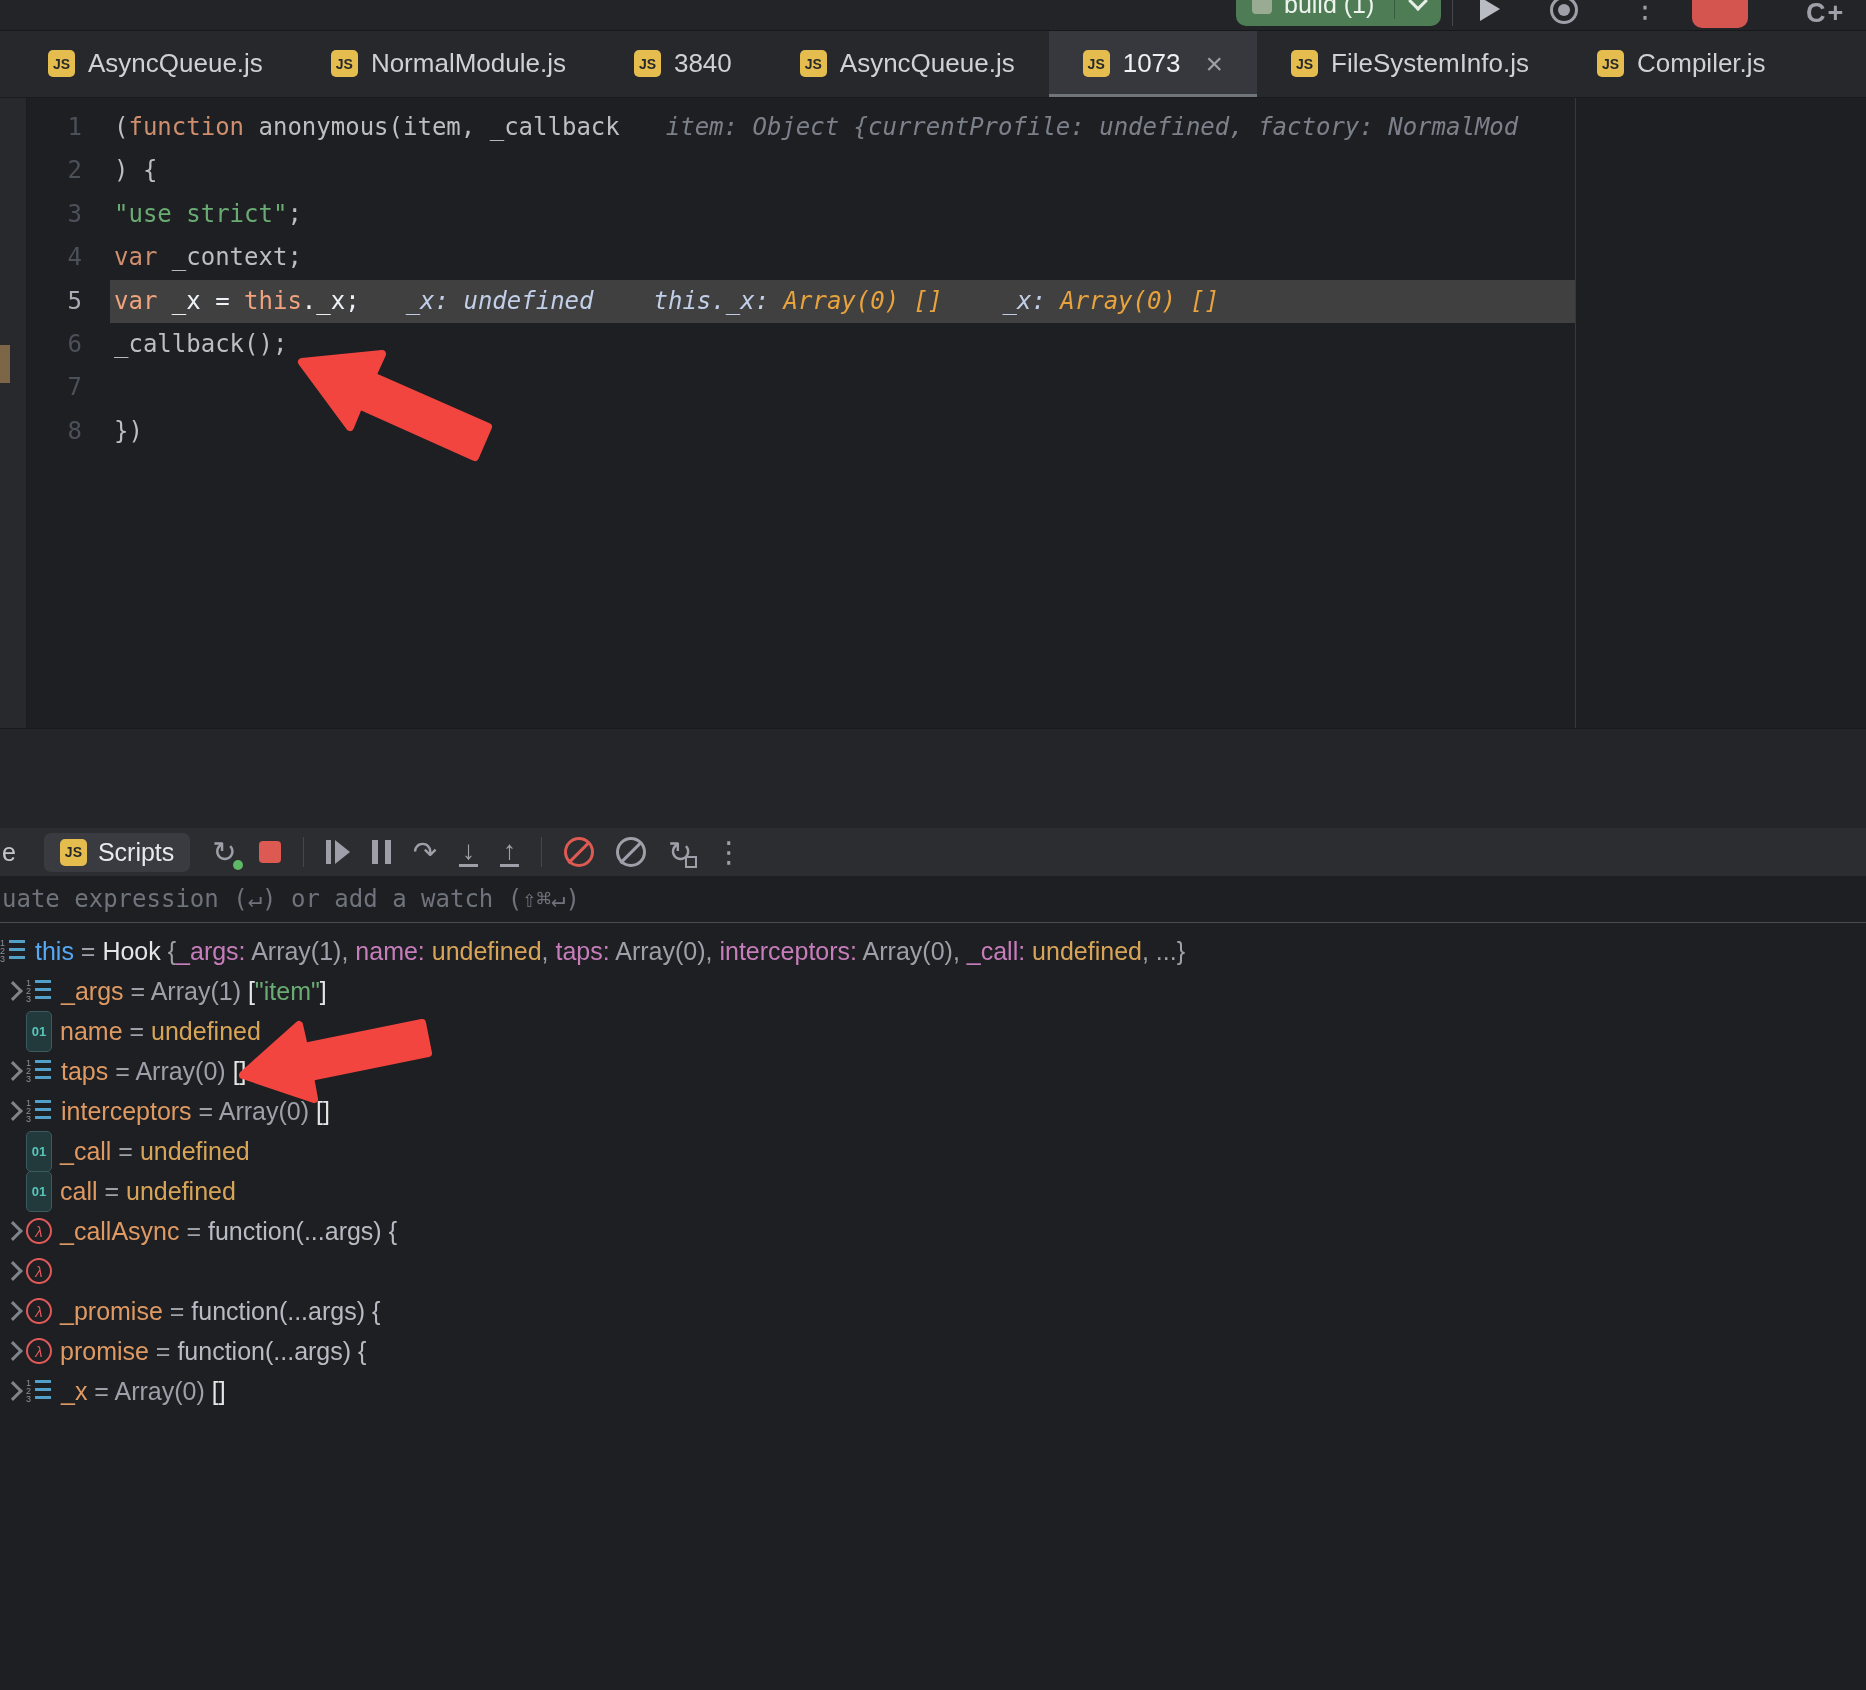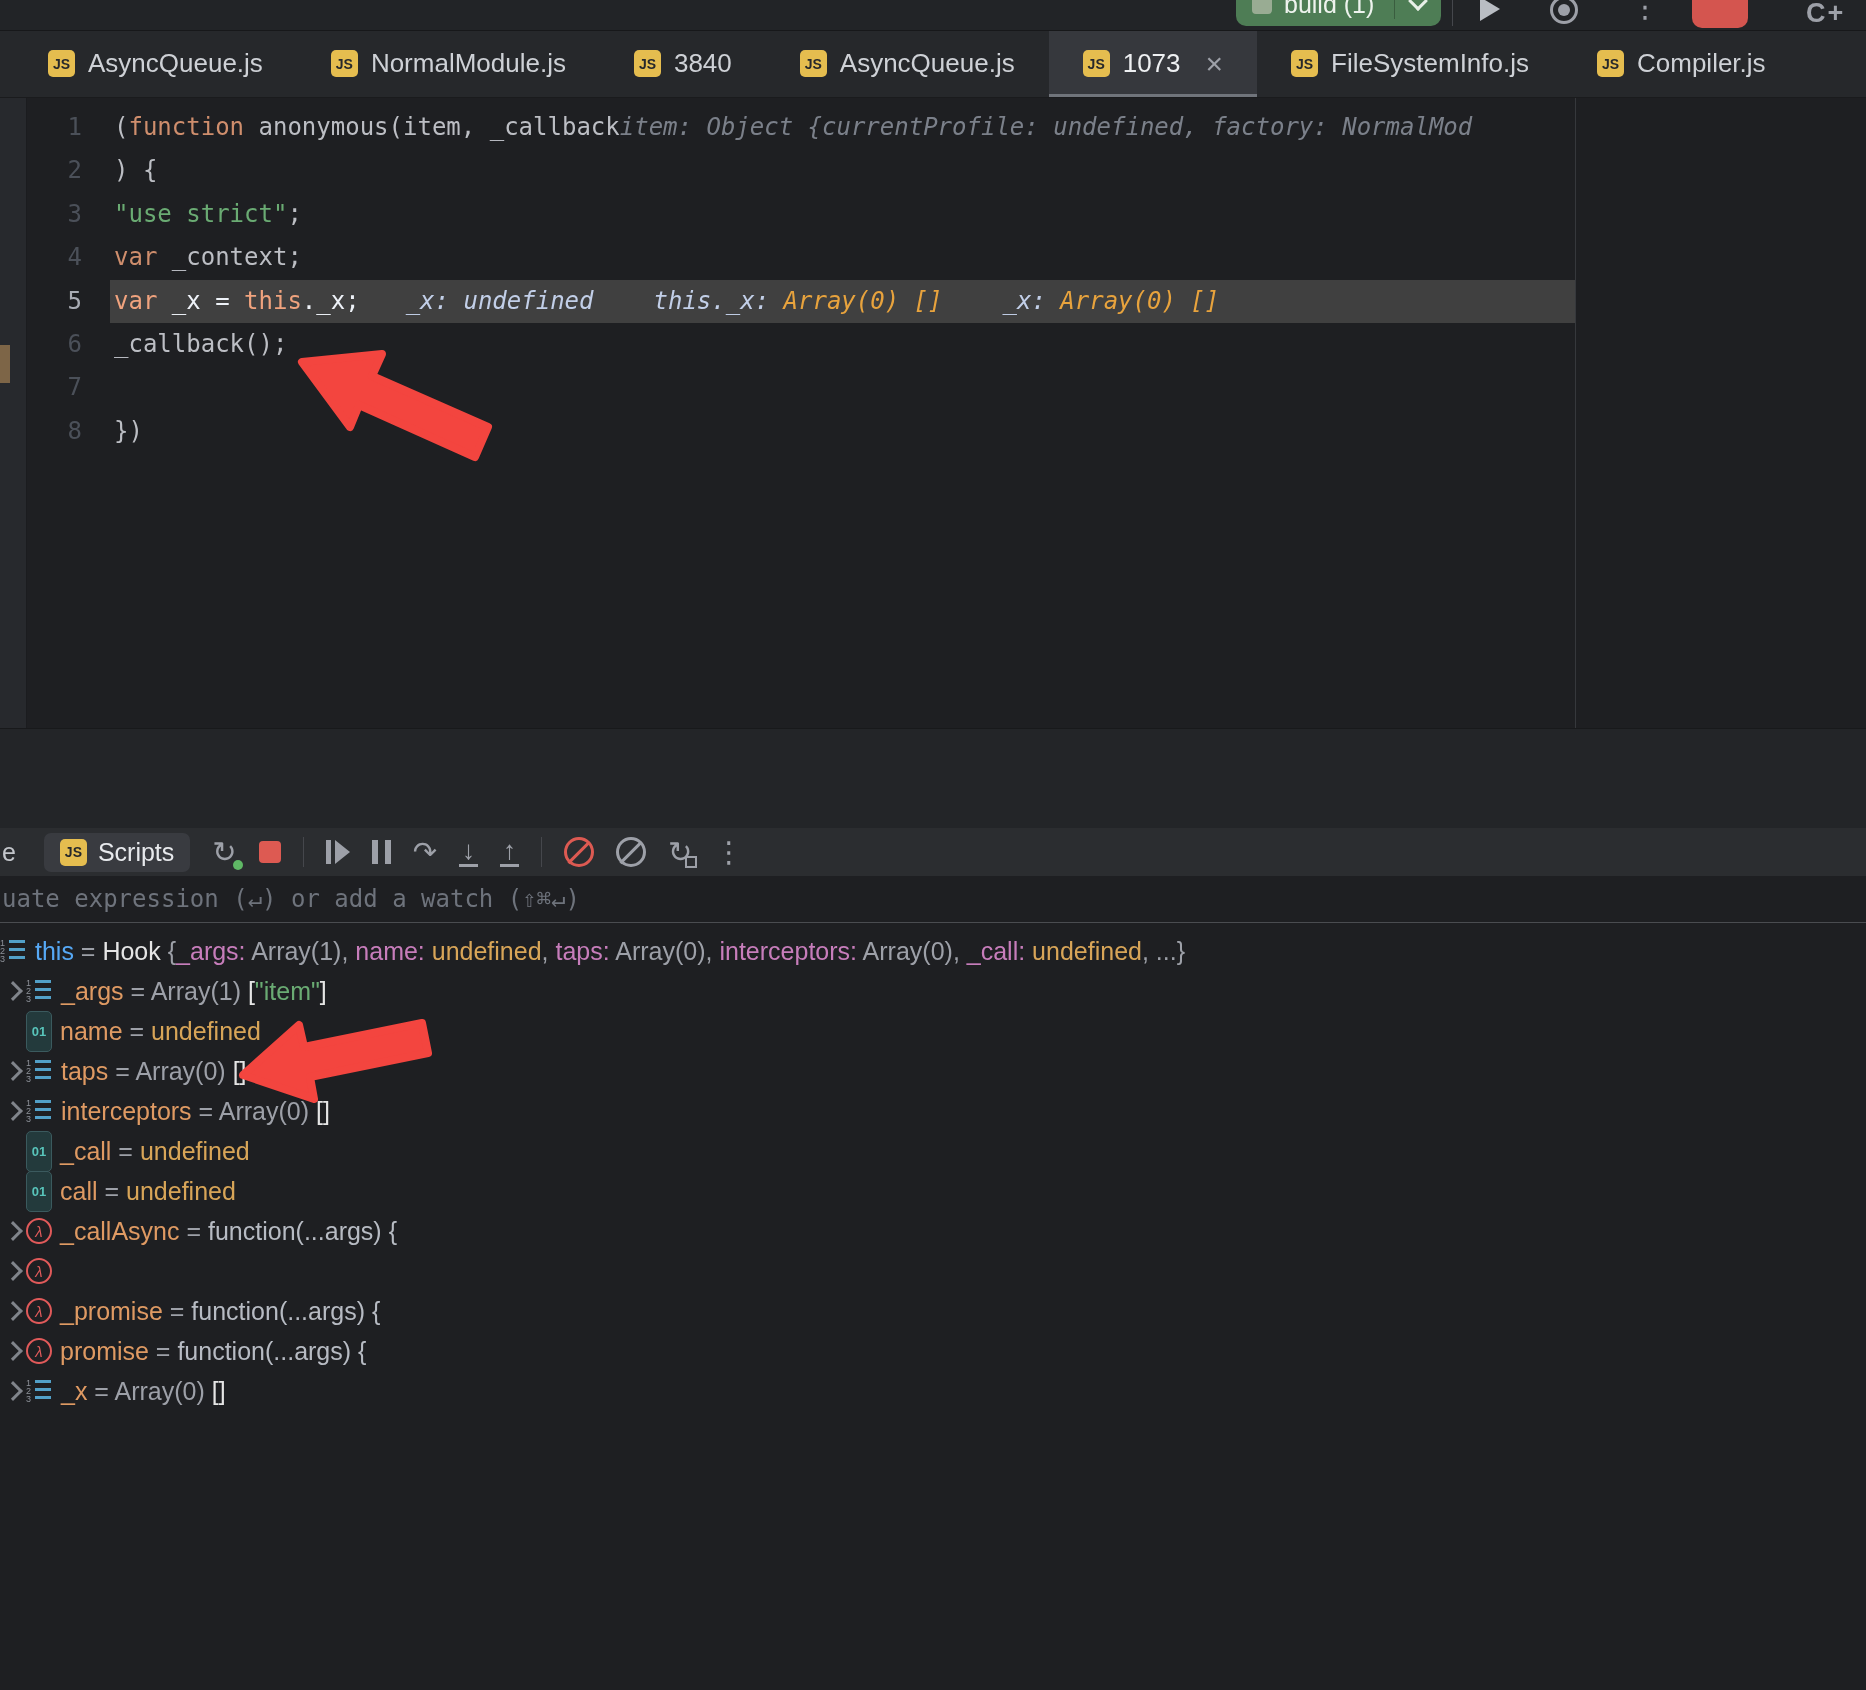--- a/index.html
+++ b/index.html
@@ -39,21 +39,21 @@
   .gutter .ln{height:43.4px}
   .gutter .ln.cur{color:#a9acb4}
   .code{position:absolute;left:110px;top:8px;right:0;font-size:24px;line-height:43.4px;color:#bcbec4}
   .code-line{height:43.4px;white-space:pre;padding-left:4px;width:1462px;overflow:hidden}
   .code-line.hl{background:#404040}
   .tok-p{color:#bcbec4}
   .tok-k{color:#cf8e6d}
   .tok-s{color:#6aab73}
   .hl .tok-p{color:#eef2f8}
   .hl .tok-k{color:#f0a37e}
-  .hint{font-style:italic;color:#7b808a;}
+  .hint{font-style:italic;color:#7b808a;margin-left:46px}
   .hint-lt{font-style:italic;color:#c2cfe8}
   .hint-amber{font-style:italic;color:#e8a33d}
   .ml46{margin-left:46px}
   .ml60{margin-left:60px}
   .margin-line{position:absolute;left:1575px;top:0;width:1px;height:100%;background:#36383c}
 
   
   .band{position:absolute;left:0;top:728px;width:100%;height:100px;background:#232528;border-top:1px solid #18191b}
 
   

